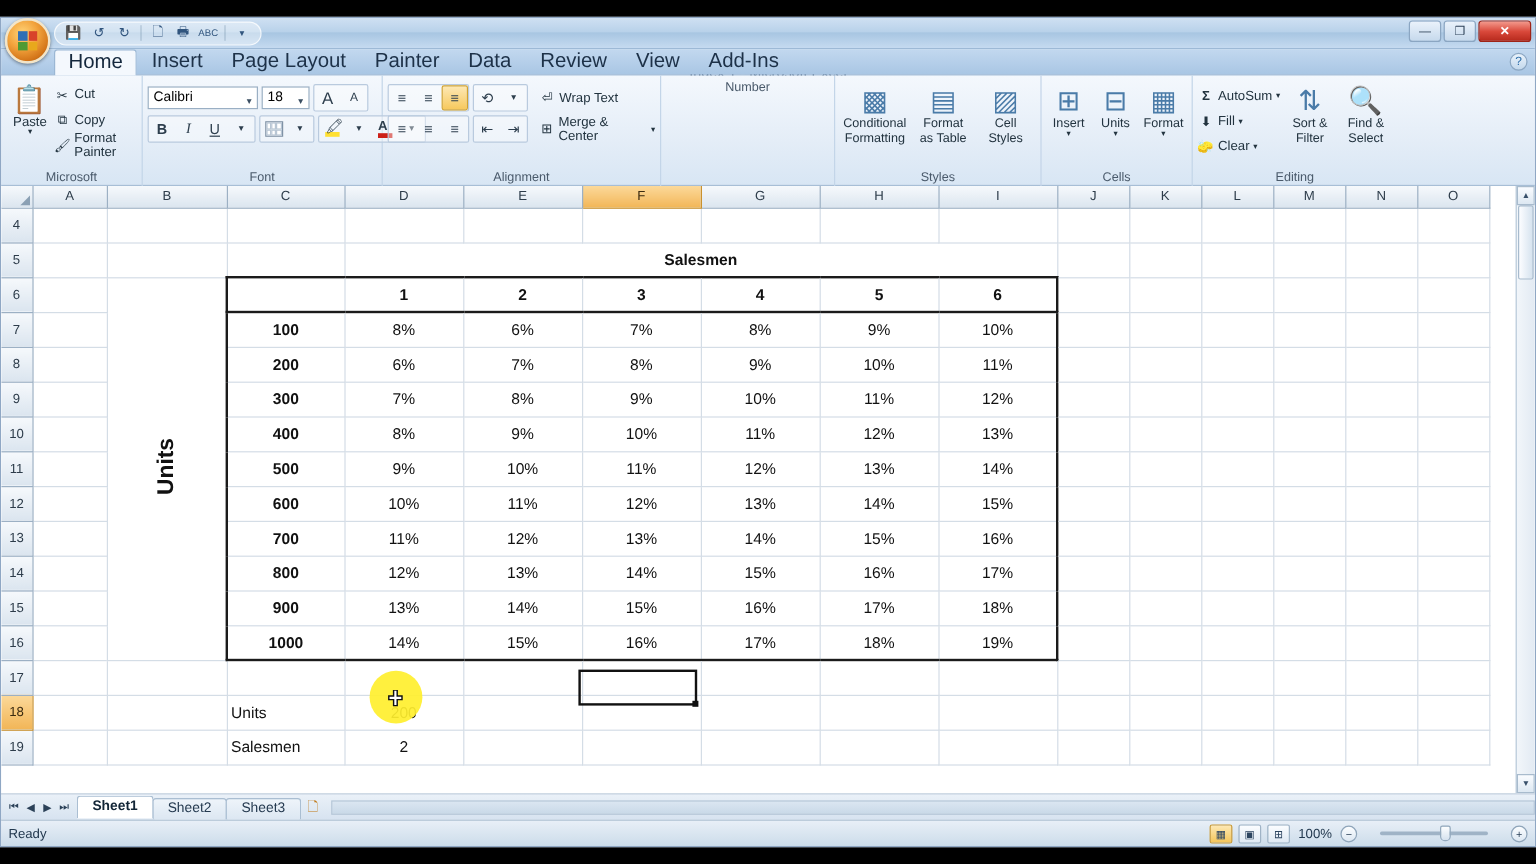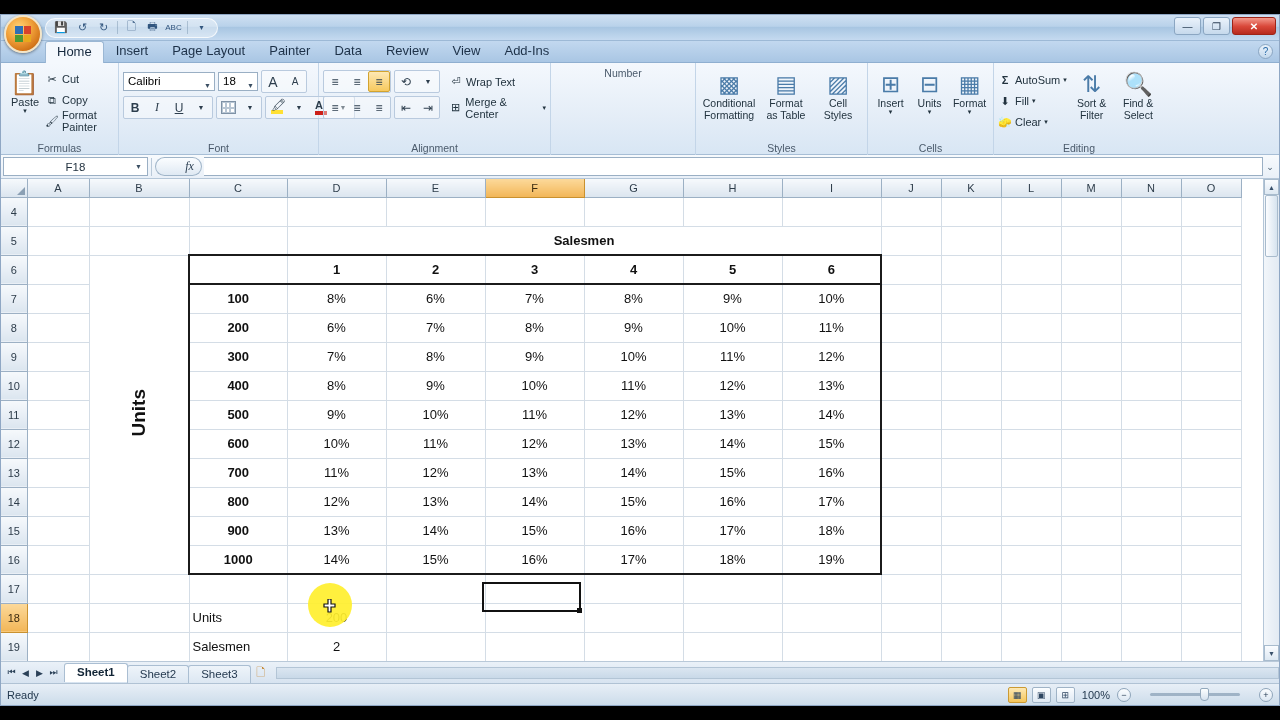--- a/index.html
+++ b/index.html
@@ -74,21 +74,21 @@
     border-color: #9e2417; color: #fff; font-weight: bold;
   }
 
   
   .tabstrip {
     height: 22px; background: linear-gradient(to bottom,#c2d8ef,#a9c6e4);
     display: flex; align-items: flex-end; padding-left: 44px;
     border-bottom: 1px solid #8fafd0; position: relative;
   }
   .tab {
-    padding: 2px 11px 3px; font-size: 13px; color: #1d3148;
+    padding: 2px 11px 3px; font-size: 17px; color: #1d3148;
     border: 1px solid transparent; border-bottom: none;
     border-radius: 3px 3px 0 0; line-height: 16px; cursor: default; margin-top: 40px;
   }
   .tab.active {
     background: #f4f8fd; border-color: #9bb7d4; color: #15283d;
     position: relative; top: 1px;
   }
   .help-btn {
     position: absolute; right: 6px; top: 3px;
     width: 15px; height: 15px; border-radius: 50%;
@@ -361,21 +361,21 @@
           <div class="smallrow">
             <span class="ic">⧉</span>
             <span>Copy</span>
           </div>
           <div class="smallrow">
             <span class="ic">🖌</span>
             <span>Format Painter</span>
           </div>
         </div>
       </div>
-      <div class="rgroup-label">Formulas</div>
+      <div class="rgroup-label">Microsoft</div>
     </div>
 
     <div class="rgroup" style="width:200px">
       <div class="rgroup-body" style="flex-direction:column;gap:3px;padding-top:4px">
         <div style="display:flex;gap:3px;align-items:center">
           <div class="fontname">
             <span>Calibri</span>
             <span class="cbarrow">▼</span>
           </div>
           <div class="fontsize">
@@ -532,33 +532,20 @@
         <div class="bigbtn" style="width:46px;font-size:10.5px;line-height:12px">
           <span class="ic">🔍</span>
           <span>Find &amp;</span>
           <span>Select</span>
         </div>
       </div>
       <div class="rgroup-label">Editing</div>
     </div>
   </div>
 
-  <div class="fbar">
-    <div class="namebox">
-      <span>F18</span>
-      <span class="cbarrow">▼</span>
-    </div>
-    <div class="fbar-sep"></div>
-    <div class="fx-grp">
-      <div class="fx-round"></div>
-      <div class="fx-lbl">fx</div>
-    </div>
-    <div class="fbar-input"></div>
-    <div class="fbar-exp">⌄</div>
-  </div>
 
   <div class="gridwrap">
     <div class="gridmain">
       <table class="sheet">
         <colgroup>
           <col style="width:26px">
           <col style="width:62px">
             <col style="width:100px">
             <col style="width:98px">
           <col style="width:99px">

